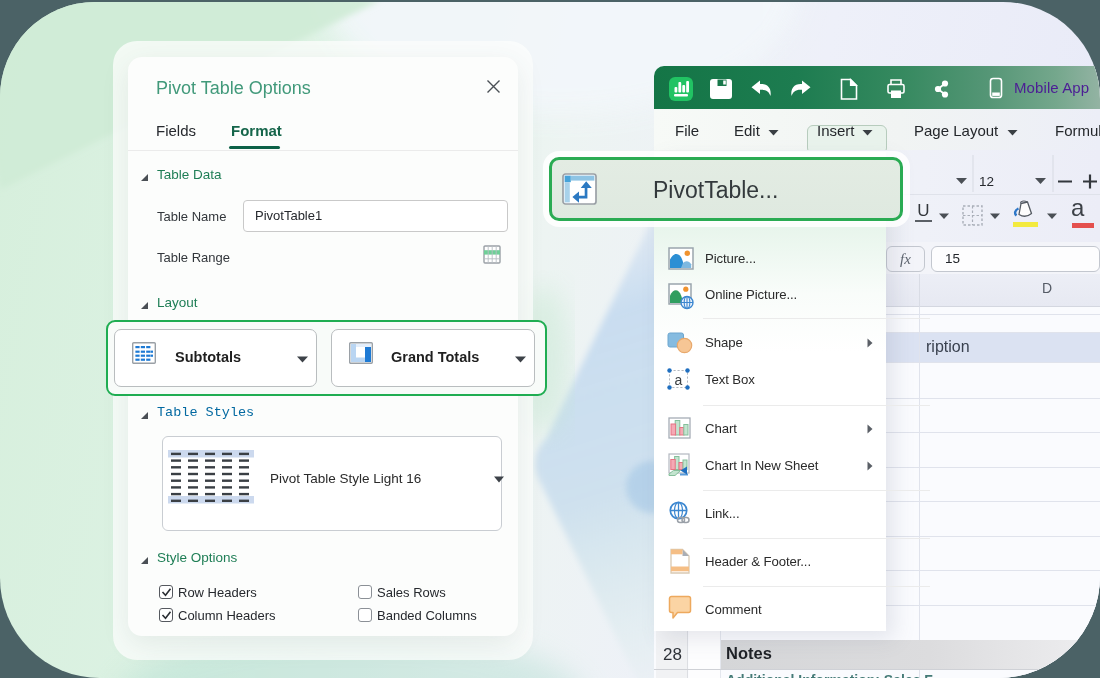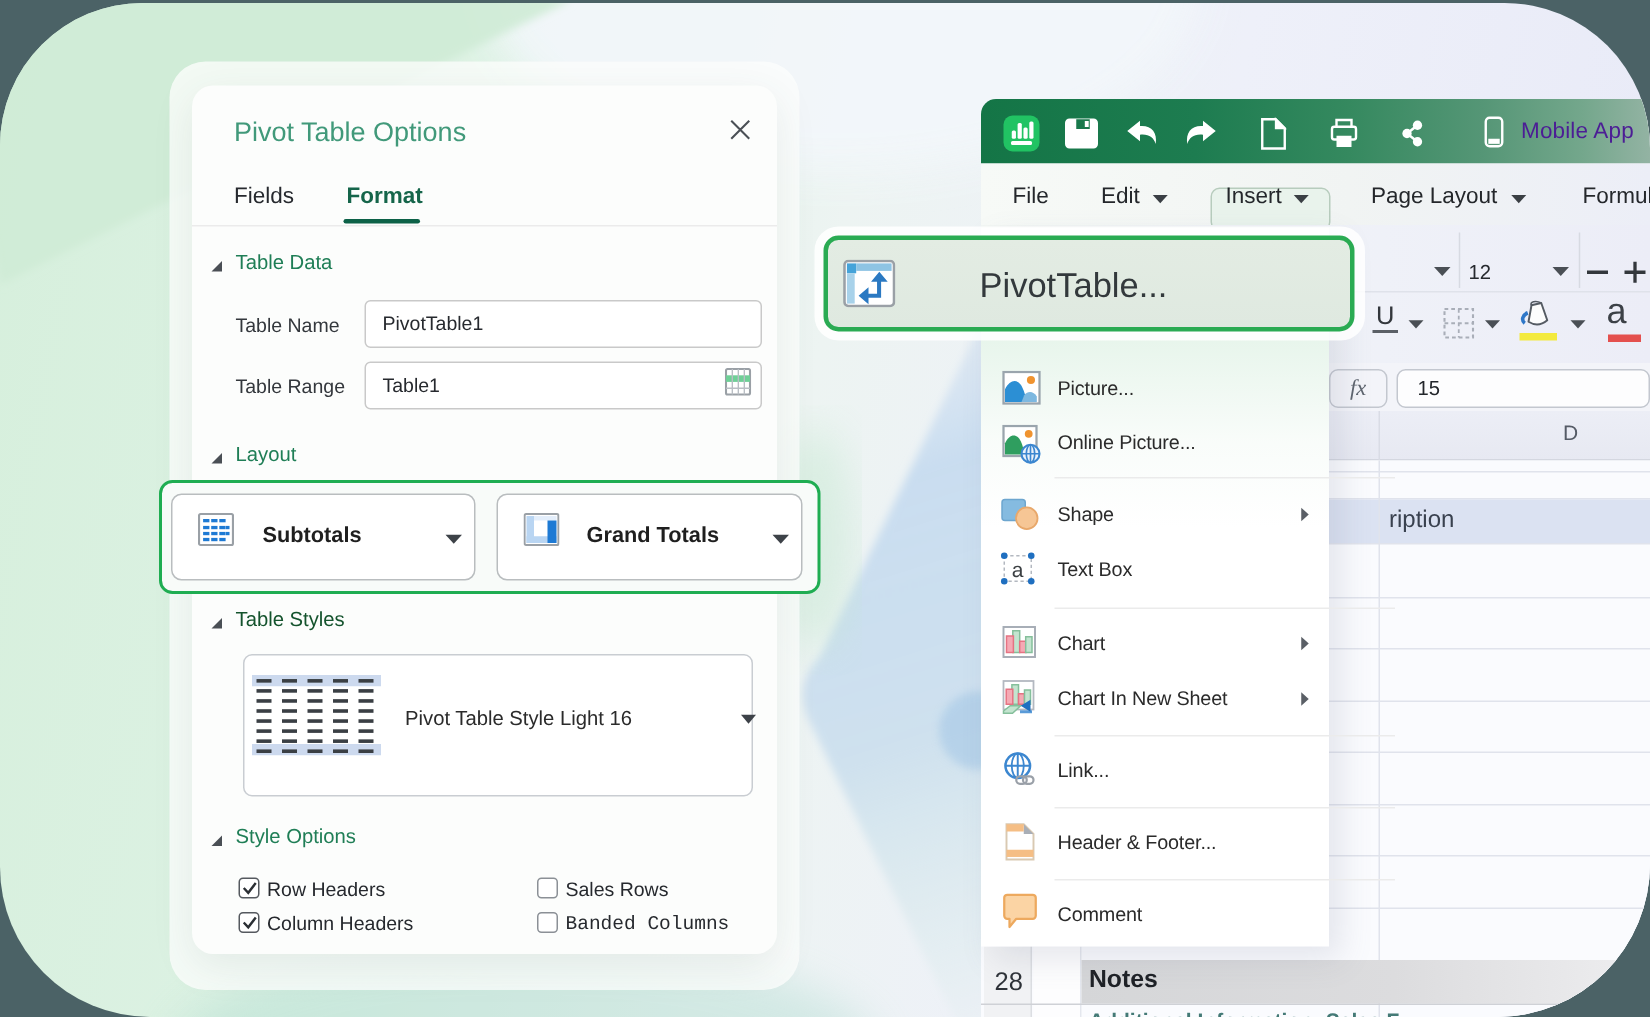--- a/index.html
+++ b/index.html
@@ -184,36 +184,35 @@
     <div class="abs" style="left:101px;top:89px;width:51px;height:3px;background:#0c6147;border-radius:2px;"></div>
     <div class="abs" style="left:0;top:93px;width:390px;height:1px;background:#ebebeb;"></div>
 
     <svg class="abs" style="left:12px;top:116px;" width="9" height="9">
         <path d="M8 1 L8 8 L1 8 Z" fill="#4a4f55"></path>
       </svg>
     <div class="abs" style="left:29px;top:110px;font-size:13.5px;color:#1f7e56;">Table Data</div>
     <div class="abs" style="left:29px;top:152px;font-size:13px;color:#33373c;">Table Name</div>
     <div class="abs" style="left:115px;top:143px;width:265px;height:32px;border:1px solid #c9c9c9;border-radius:4px;background:#ffffff;font-size:13px;color:#26292e;line-height:30px;"><span style="margin-left:11px;">PivotTable1</span></div>
     <div class="abs" style="left:29px;top:193px;font-size:13px;color:#33373c;">Table Range</div>
-    <div class="abs" style="left:115px;top:184px;width:265px;height:32px;border:1px solid #c9c9c9;border-radius:4px;background:#ffffff;font-size:13px;color:#26292e;line-height:30px;"><span style="margin-left:11px;">Table1</span></div>
     <svg class="abs" style="left:355px;top:187px;" width="19" height="21">
       <rect x="1" y="2" width="16" height="17" fill="#ffffff" stroke="#9aa0a6" stroke-width="1.4" rx="1"></rect>
       <rect x="1" y="6.2" width="16" height="4.4" fill="#6fcf97"></rect>
       <path d="M5.2 2 v17 M9.2 2 v17 M13.2 2 v17 M1 14.8 h16" stroke="#b9bec4" stroke-width="0.9"></path>
     </svg>
 
     <svg class="abs" style="left:12px;top:244px;" width="9" height="9">
         <path d="M8 1 L8 8 L1 8 Z" fill="#4a4f55"></path>
       </svg>
     <div class="abs" style="left:29px;top:238px;font-size:13.5px;color:#1f7e56;">Layout</div>
 
     <svg class="abs" style="left:12px;top:354px;" width="9" height="9">
         <path d="M8 1 L8 8 L1 8 Z" fill="#4a4f55"></path>
       </svg>
-    <div class="abs" style="left:29px;top:348px;font-size:13.5px;color:#14532d;">Table Styles</div>
+    <div class="abs" style="left:29px;top:348px;font-size:13.5px;color:#0369a1;font-family:Liberation Mono, monospace;">Table Styles</div>
     <div class="abs" style="left:34px;top:379px;width:340px;height:95px;border:1px solid #c9cdd2;border-radius:6px;background:#ffffff;">
       <svg class="abs" style="left:4px;top:13px;" width="88" height="54">
         <rect x="1" y="0" width="86" height="7.5" fill="#ccd9ee"></rect>
         <rect x="1" y="46" width="86" height="7.5" fill="#ccd9ee"></rect>
         <g>
         <rect x="4" y="2.7" width="10" height="2.4" fill="#3a3f44"></rect>
             <rect x="21" y="2.7" width="10" height="2.4" fill="#3a3f44"></rect>
             <rect x="38" y="2.7" width="10" height="2.4" fill="#3a3f44"></rect>
             <rect x="55" y="2.7" width="10" height="2.4" fill="#3a3f44"></rect>
             <rect x="72" y="2.7" width="10" height="2.4" fill="#3a3f44"></rect>
@@ -270,21 +269,21 @@
       </svg>
     <div class="abs" style="left:50px;top:528px;font-size:13px;color:#26292e;">Row Headers</div>
     <div class="abs" style="left:230px;top:528px;width:14px;height:14px;border:1.4px solid #8b9096;border-radius:3px;background:#ffffff;"></div>
     <div class="abs" style="left:249px;top:528px;font-size:13px;color:#26292e;">Sales Rows</div>
     <div class="abs" style="left:31px;top:551px;width:14px;height:14px;border:1.4px solid #55595f;border-radius:3px;background:#ffffff;"></div>
     <svg class="abs" style="left:33px;top:553px;" width="11" height="10">
         <path d="M1.5 5 l3 3.2 5-6.5" stroke="#2b2f34" stroke-width="1.6" fill="none"></path>
       </svg>
     <div class="abs" style="left:50px;top:551px;font-size:13px;color:#26292e;">Column Headers</div>
     <div class="abs" style="left:230px;top:551px;width:14px;height:14px;border:1.4px solid #8b9096;border-radius:3px;background:#ffffff;"></div>
-    <div class="abs" style="left:249px;top:551px;font-size:13px;color:#26292e;font-family:Liberation Mono, monospace;">Banded Columns</div>
+    <div class="abs" style="left:249px;top:551px;font-size:13px;color:#26292e;">Banded Columns</div>
   </div>
 
   <div class="abs" style="left:106px;top:318px;width:441px;height:76px;border:2.5px solid #1fad52;border-radius:9px;background:#f8fbf9;"></div>
   <div class="abs" style="left:331px;top:327px;width:204px;height:58px;border:1px solid #b9bdbf;border-radius:7px;background:#ffffff;">
     <svg class="abs" style="left:17px;top:12px;" width="24" height="22">
       <rect x="0.7" y="0.7" width="22.6" height="20.6" fill="#ffffff" stroke="#9aa0a6" stroke-width="1.4" rx="1"></rect>
       <rect x="2" y="2" width="5" height="18" fill="#b9d5f2"></rect>
       <rect x="2" y="15.5" width="20" height="4.5" fill="#b9d5f2"></rect>
       <rect x="7" y="2" width="15" height="3" fill="#e3eefb"></rect>
       <rect x="16" y="5" width="6" height="15" fill="#1e7ad4"></rect>

